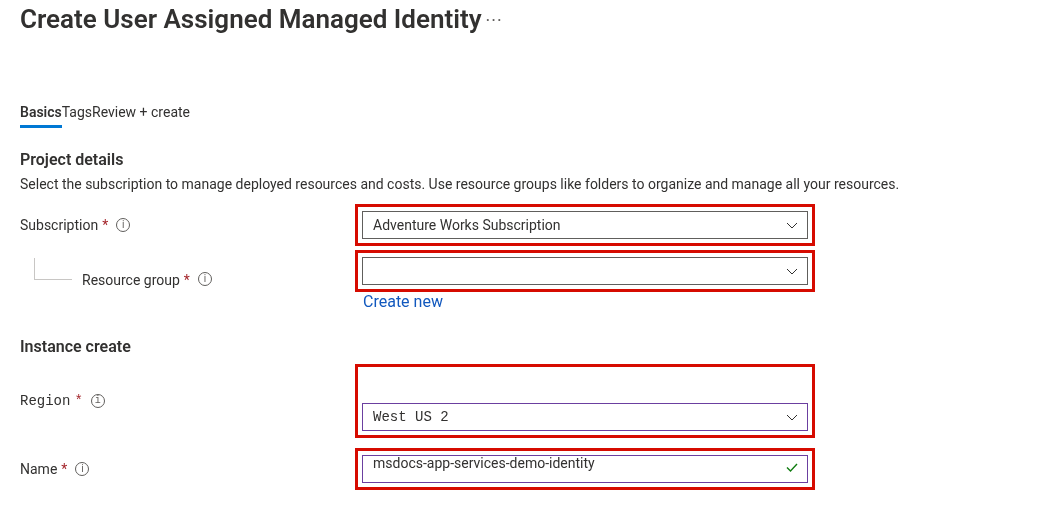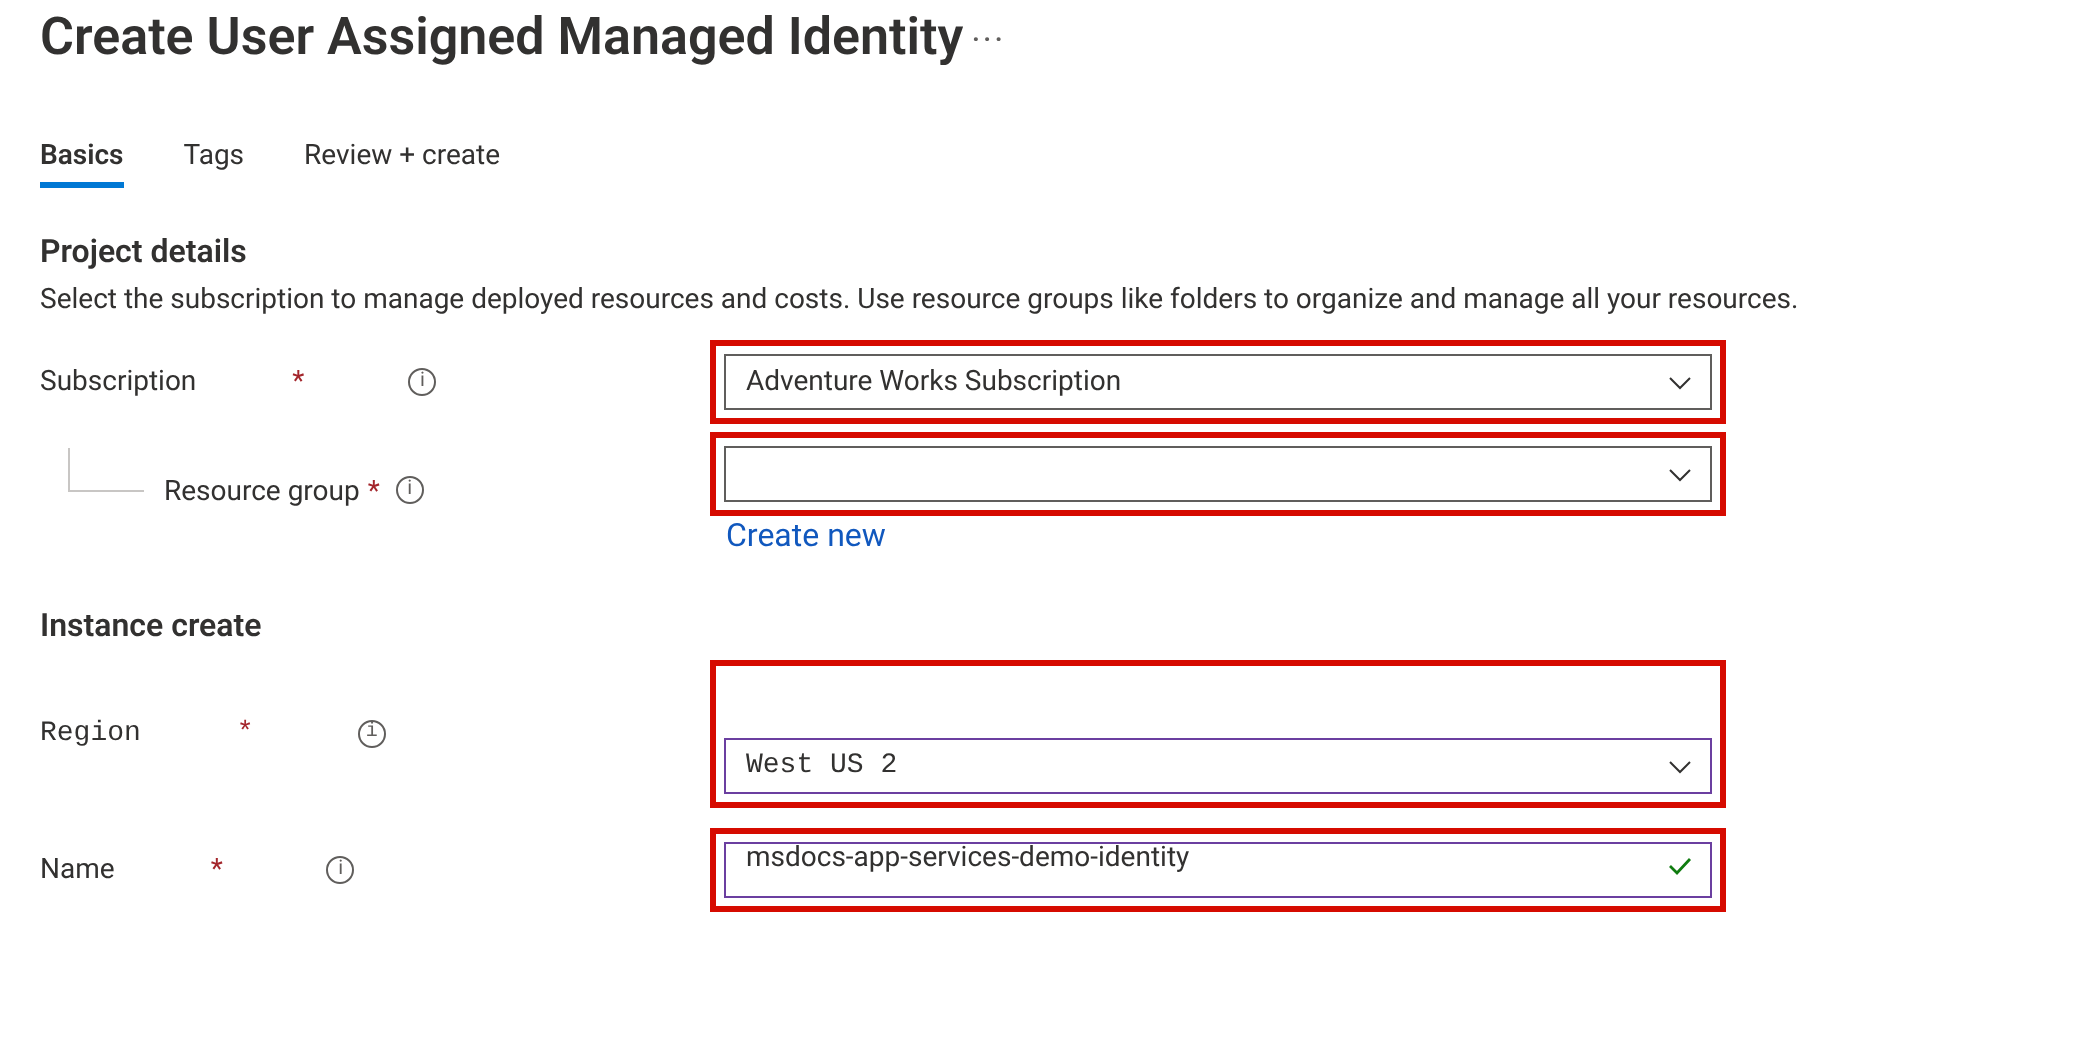--- a/index.html
+++ b/index.html
@@ -19,33 +19,33 @@
     color:var(--text);
     background:#fff;
     width:1050px;
     height:525px;
     overflow:hidden;
     padding:0 20px 0 20px;
   }
   .title-row{display:flex;align-items:flex-end;margin-top:4px;}
   .page-title{font-size:26px;font-weight:600;color:var(--text);letter-spacing:0px;}
   .more-dots{font-size:18px;color:var(--muted);letter-spacing:1px;line-height:1;padding:4px;cursor:pointer;}
-  .tabs{display:flex;gap:30px;margin-top:36px;border-bottom:0;}
+  .tabs{display:flex;margin-top:70px;border-bottom:0;}
   .tab{font-size:14px;color:var(--text);padding:0 0 6px 0;cursor:pointer;position:relative;}
   .tab.active{font-weight:600;}
   .tab.active::after{content:"";position:absolute;left:0;right:0;bottom:-2px;height:3px;background:var(--blue);}
   .section-heading{font-size:16px;font-weight:600;margin-top:24px;margin-bottom:6px;}
   .section-desc{font-size:14px;color:var(--text);margin:0 0 9px 0;max-width:940px;line-height:1.4;}
   .form-row{display:flex;align-items:center;margin-bottom:4px;}
-  .label-col{width:335px;flex:0 0 335px;display:flex;align-items:center;font-size:14px;color:var(--text);gap:44px;}
+  .label-col{width:335px;flex:0 0 335px;display:flex;align-items:center;font-size:14px;color:var(--text);}
   .indent{display:flex;align-items:flex-start;}
   .indent .elbow{width:38px;height:22px;border-left:1px solid #c8c6c4;border-bottom:1px solid #c8c6c4;margin-left:14px;margin-right:10px;margin-top:-14px;}
   .req{color:var(--req);margin:0 4px 0 4px;font-size:14px;}
   .info{display:inline-flex;align-items:center;justify-content:center;width:14px;height:14px;border:1px solid var(--muted);border-radius:50%;font-size:10px;color:var(--muted);margin-left:4px;line-height:1;cursor:default;}
-  .control-col{position:relative;width:508px;}
+  .control-col{position:relative;width:460px;}
   .hl{position:relative;padding:4px;border:3px solid var(--highlight);}
   .dropdown{position:relative;display:flex;align-items:center;width:100%;height:28px;border:1px solid var(--border);background:#fff;padding:0 32px 0 10px;font-size:14px;color:var(--text);cursor:pointer;}
   .dropdown.purple{border-color:#6b3fa0;margin-top:32px;}
   .chev{position:absolute;right:8px;top:50%;transform:translateY(-50%);}
   .chev svg{display:block;}
   .textbox{position:relative;display:flex;align-items:center;width:100%;height:28px;border:1px solid #6b3fa0;background:#fff;padding:0 32px 12px 10px;font-size:14px;color:var(--text);}
   .valid{position:absolute;right:8px;top:50%;transform:translateY(-50%);}
   .link{color:var(--link);font-size:16px;margin-top:2px;margin-left:8px;cursor:pointer;display:inline-block;}
   .under-hl{margin-top:-4px;} 
   .group{margin-bottom:4px;}

